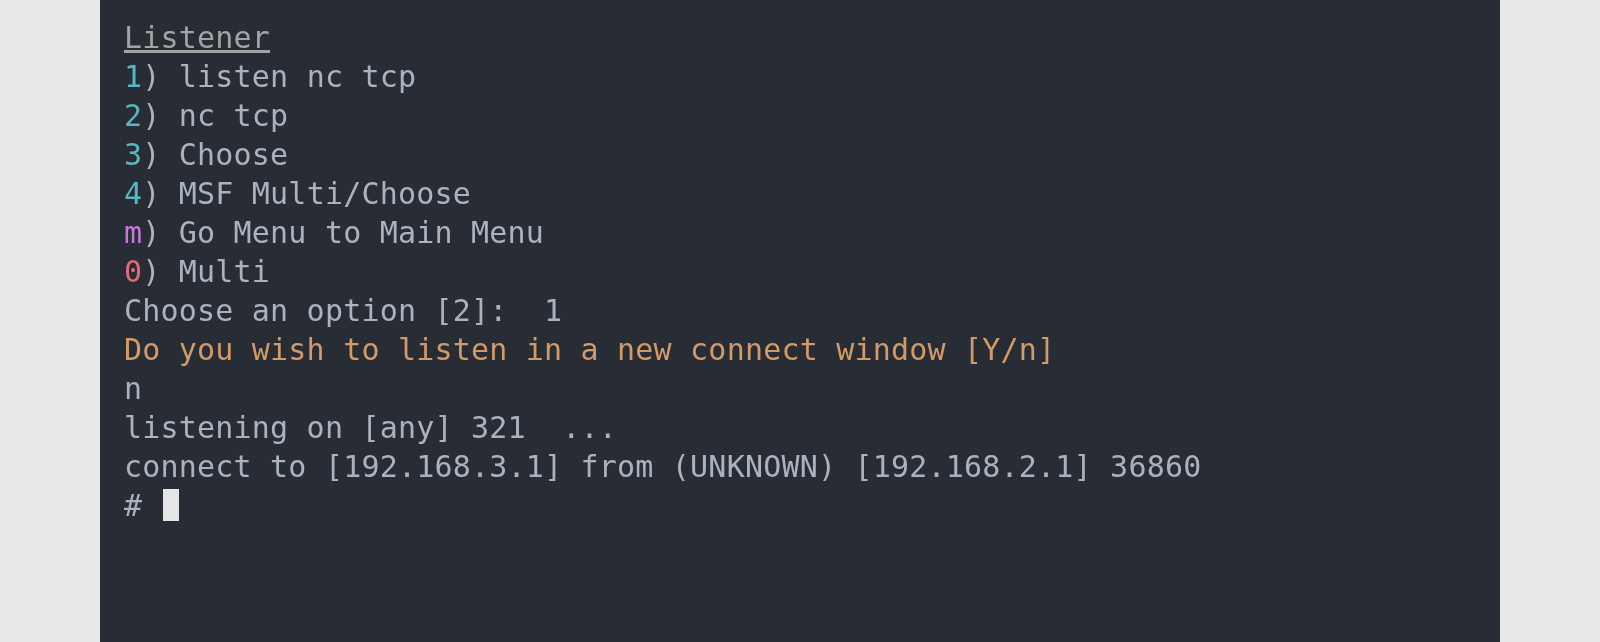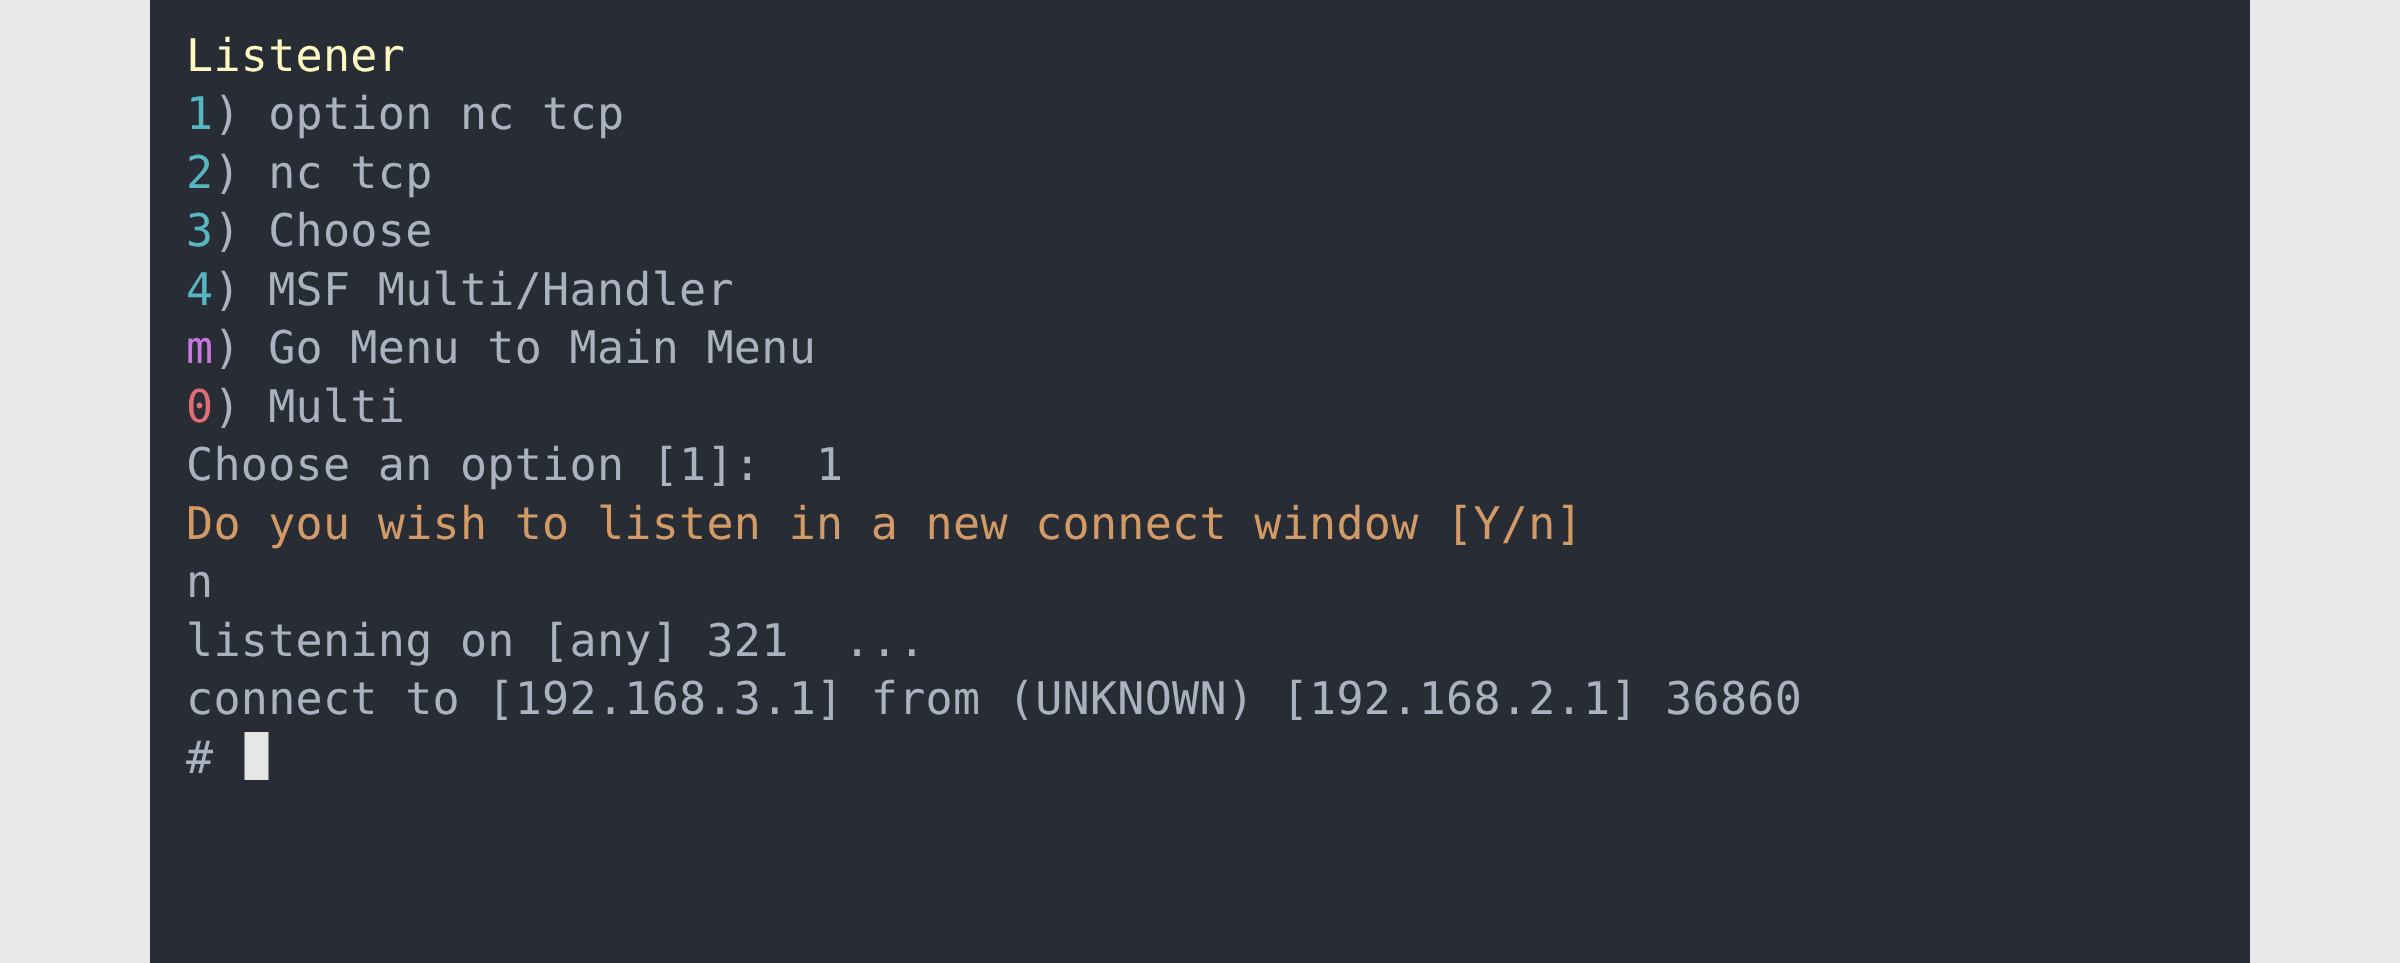--- a/index.html
+++ b/index.html
@@ -23,21 +23,21 @@
     color: #abb2bf;
     width: 1400px;
     min-height: 642px;
     box-sizing: border-box;
     padding: 18px 24px 28px 24px;
     font-size: 30px;
     line-height: 1.3;
     white-space: pre;
     letter-spacing: 0.2px;
   }
-  .title   { color: #fef9c3; }
+  .title   { color: #a3a3a3; text-decoration: underline; }
   .num1,
   .num2,
   .num3,
   .num4    { color: #56b6c2; }
   .numM    { color: #c678dd; }
   .num0    { color: #e06c75; }
   .paren   { color: #abb2bf; }
   .opt     { color: #abb2bf; }
   .prompt  { color: #abb2bf; }
   .input   { color: #abb2bf; }
@@ -51,25 +51,25 @@
     background: #e6e6e6;
     vertical-align: -0.15em;
     margin-left: 2px;
   }
 </style>
 </head>
 <body>
 
 <div class="page">
   <div class="terminal"><span class="title">Listener</span>
-<span class="num1">1</span><span class="paren">)</span> <span class="opt">option nc tcp</span>
+<span class="num1">1</span><span class="paren">)</span> <span class="opt">listen nc tcp</span>
 <span class="num2">2</span><span class="paren">)</span> <span class="opt">nc tcp</span>
 <span class="num3">3</span><span class="paren">)</span> <span class="opt">Choose</span>
-<span class="num4">4</span><span class="paren">)</span> <span class="opt">MSF Multi/Handler</span>
+<span class="num4">4</span><span class="paren">)</span> <span class="opt">MSF Multi/Choose</span>
 <span class="numM">m</span><span class="paren">)</span> <span class="opt">Go Menu to Main Menu</span>
 <span class="num0">0</span><span class="paren">)</span> <span class="opt">Multi</span>
-<span class="prompt">Choose an option [1]:  </span><span class="input">1</span>
+<span class="prompt">Choose an option [2]:  </span><span class="input">1</span>
 <span class="question">Do you wish to listen in a new connect window [Y/n]</span>
 <span class="input">n</span>
 <span class="output">listening on [any] 321  ...</span>
 <span class="output">connect to [192.168.3.1] from (UNKNOWN) [192.168.2.1] 36860</span>
 <span class="shell"># </span><span class="cursor"></span></div>
 </div>
 
 </body></html>

